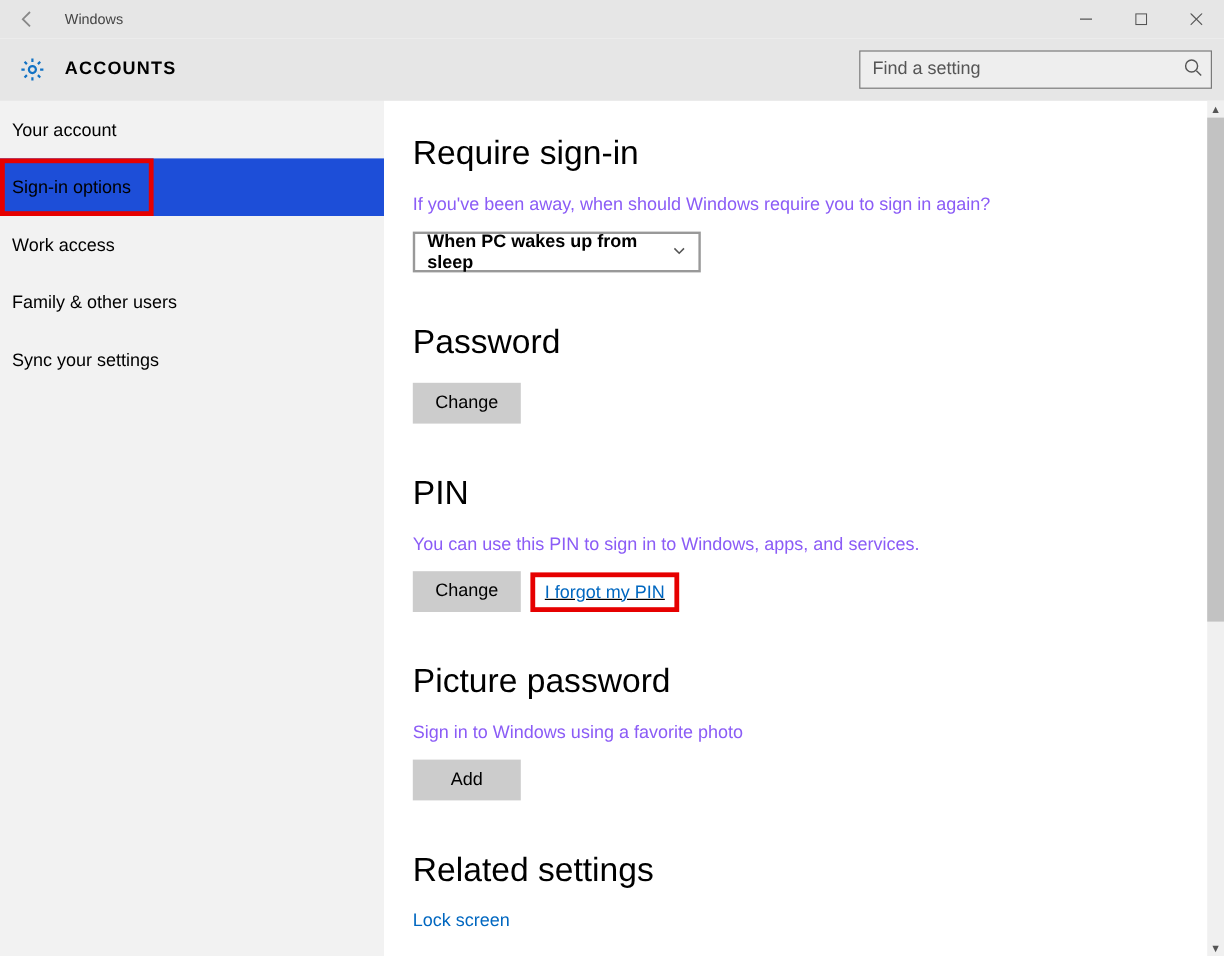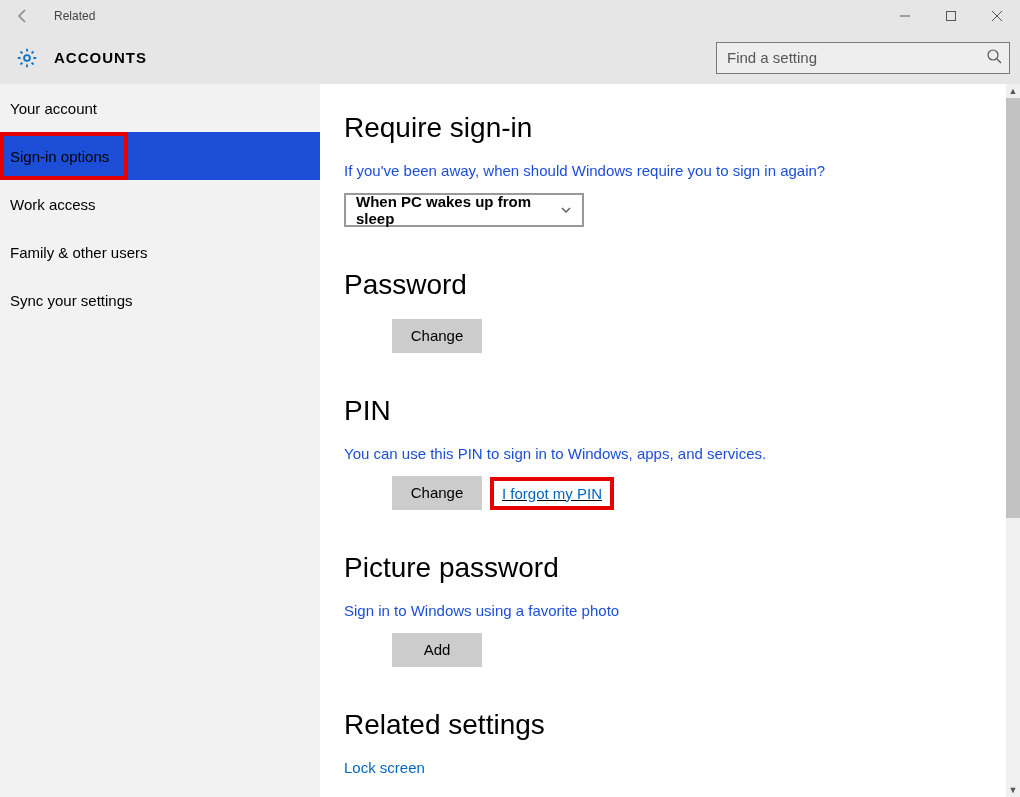--- a/index.html
+++ b/index.html
@@ -118,21 +118,21 @@
   .content h2 {
     font-size: 28px;
     font-weight: 400;
     margin-top: 8px;
     margin-bottom: 18px;
   }
   .content h2.tight { margin-top: 42px; }
   .content p {
     font-size: 15px;
     margin-bottom: 14px;
-    color: #1d4ed8;
+    color: #8b5cf6;
   }
   .dropdown {
     width: 240px;
     height: 34px;
     border: 2px solid #999;
     background: #fff;
     display: flex;
     align-items: center;
     padding: 0 10px;
     position: relative;
@@ -148,21 +148,20 @@
     min-width: 90px;
     height: 34px;
     line-height: 34px;
     text-align: center;
     background: #cccccc;
     border: none;
     font-size: 15px;
     font-family: inherit;
     padding: 0 18px;
     margin-right: 8px;
-    margin-left: 48px;
   }
   .link {
     color: #0067c0;
     font-size: 15px;
     cursor: pointer;
   }
   .highlight-forgot {
     border: 4px solid #e60000;
     padding: 4px 8px;
     display: inline-block;
@@ -193,21 +192,21 @@
 </style>
 </head>
 <body>
 
 <div class="titlebar">
   <div class="back">
     <svg width="16" height="16" viewBox="0 0 16 16">
         <path d="M10 2 L4 8 L10 14" stroke="#888" stroke-width="1.5" fill="none"></path>
       </svg>
   </div>
-  <div class="title">Related</div>
+  <div class="title">Windows</div>
   <div class="winbtns">
     <div class="winbtn">
       <svg width="10" height="10">
           <line x1="0" y1="5" x2="10" y2="5" stroke="#555" stroke-width="1"></line>
         </svg>
     </div>
     <div class="winbtn">
       <svg width="10" height="10">
           <rect x="0.5" y="0.5" width="9" height="9" stroke="#555" fill="none" stroke-width="1"></rect>
         </svg>

